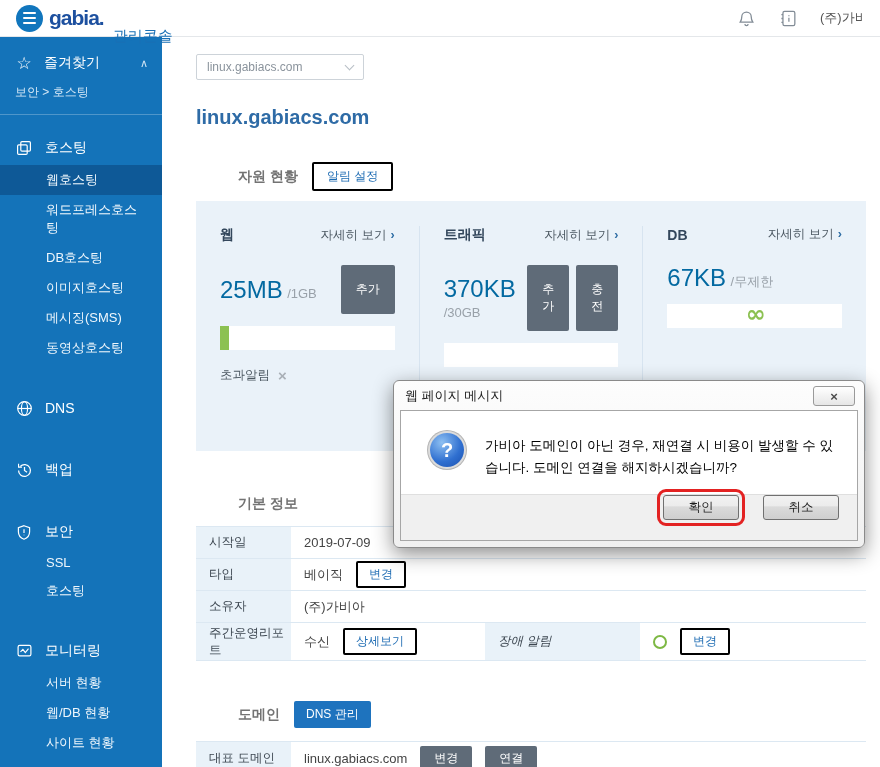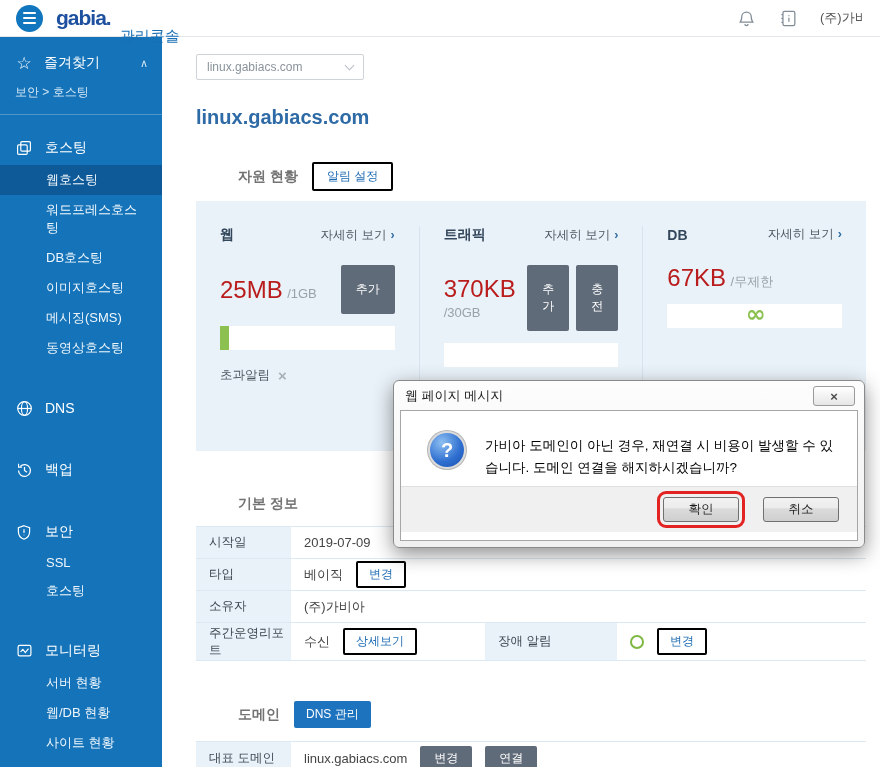--- a/index.html
+++ b/index.html
@@ -5,21 +5,21 @@
   * { margin:0; padding:0; box-sizing:border-box; }
   html,body { width:880px; height:767px; overflow:hidden; }
   body { position:relative; font-family:"Liberation Sans","DejaVu Sans",sans-serif; background:#fff; color:#444; }
 
   
   .header { position:absolute; top:0; left:0; right:0; height:37px; background:#fff;
             border-bottom:1px solid #e4e7ea; display:flex; align-items:center; padding:0 16px; z-index:6; }
   .hamburger { width:27px; height:27px; border-radius:50%; background:#1176bd; display:flex;
                flex-direction:column; justify-content:center; align-items:center; gap:3px; cursor:pointer; flex:none; }
   .hamburger i { display:block; width:13px; height:2px; background:#fff; border-radius:1px; }
-  .logo { margin-left:13px; font-size:21px; font-weight:bold; color:#1d509f; letter-spacing:-1px; }
+  .logo { margin-left:6px; font-size:21px; font-weight:bold; color:#1d509f; letter-spacing:-1px; }
   .console { margin-left:9px; font-size:15px; color:#1a70b5;margin-top:36px; }
   .header-right { margin-left:auto; display:flex; align-items:center; gap:22px; }
   .hicon { width:20px; height:20px; display:flex; align-items:center; justify-content:center; }
   .account { font-size:13px; color:#555; white-space:nowrap; width:44px; overflow:hidden; }
 
   
   .sidebar { position:absolute; top:37px; left:0; bottom:0; width:162px; background:#1473b9; color:#fff; z-index:5; }
   .fav-row { display:flex; align-items:center; gap:11px; padding:17px 14px 9px 15px; font-size:14px; }
   .fav-chev { margin-left:auto; font-size:11px; color:#cfe4f4; }
   .fav-path { padding:3px 15px 13px; font-size:12px; color:#d4e7f6; border-bottom:1px solid rgba(255,255,255,.25); }
@@ -50,61 +50,61 @@
               border-radius:2px; cursor:pointer; font-family:inherit; }
 
   .resource-panel { margin-top:10px; background:#eaf2f9; display:flex; padding:25px 0 27px; }
   .card { flex:1; padding:0 24px; }
   .card + .card { border-left:1px solid #d7e4f0; }
   .card-head { display:flex; justify-content:space-between; align-items:center; }
   .card-title { font-size:14px; font-weight:bold; color:#33475c; }
   .card-more { font-size:12.5px; color:#4c5862; cursor:pointer; }
   .card-more b { color:#2e6da4; font-weight:bold; margin-left:4px; }
   .card-usage { margin-top:21px; display:flex; justify-content:space-between; align-items:center; min-height:28px; }
-  .num { font-size:24px; color:#b91c1c; }
+  .num { font-size:24px; color:#0369a1; }
   .unit { font-size:13px; color:#99a1a9; }
   .ubtns { display:flex; gap:7px; }
   .bar { margin-top:12px; height:24px; background:#fff; position:relative; }
   .bar-fill { position:absolute; left:0; top:0; bottom:0; width:9px; background:#8cc152; }
   .infinity { position:absolute; left:0; right:0; top:-4px; text-align:center; color:#8cc152;
               font-size:24px; font-weight:bold; letter-spacing:-2px; font-family:"DejaVu Sans",sans-serif; }
   .card-foot { margin-top:13px; display:flex; align-items:center; gap:8px; font-size:12.5px; color:#4c5862; min-height:24px; }
   .x-mark { color:#a9b0b7; font-size:15px; font-weight:bold; line-height:1; }
   .o-circle { width:14px; height:14px; border:2px solid #7db843; border-radius:50%; flex:none; }
 
   
   .sec-basic { margin-top:44px; }
   .sec-domains { margin-top:40px; }
   .info-table { margin-top:13px; border-top:1px solid #dce8f2; }
   .trow { display:flex; align-items:stretch; border-bottom:1px solid #dce8f2; min-height:32px; font-size:13px; }
   .trow.tall { min-height:38px; }
   .tlabel { width:95px; background:#e9f2f9; display:flex; align-items:center; padding-left:13px;
             font-size:12.5px; color:#3c4650; flex:none; }
   .tvalue { display:flex; align-items:center; gap:13px; padding-left:13px; color:#444; }
   .tvalue.fixed { width:194px; flex:none; }
-  .tlabel.second { width:132px; }
+  .tlabel.second { width:155px;font-style:italic; }
 
   
   .modal { position:absolute; left:393px; top:380px; width:472px; height:168px; z-index:20;
            background:linear-gradient(#fdfdfd,#f0f0f0); border:1px solid #8a8a8a; border-radius:6px;
            box-shadow:0 6px 20px rgba(0,0,0,.45); }
   .modal-titlebar { height:29px; display:flex; align-items:center; padding:0 11px; font-size:13px; color:#1c1c1c; }
   .modal-close { position:absolute; top:5px; right:9px; width:42px; height:20px; border:1px solid #9a9a9a;
                  border-radius:3px; background:linear-gradient(#ffffff,#e6e6e6); display:flex; align-items:center;
                  justify-content:center; font-size:13px; font-weight:bold; color:#4b4b4b; cursor:pointer; }
   .modal-client { position:absolute; left:6px; right:6px; top:29px; bottom:6px; border:1px solid #a6a6a6;
                   background:#fff; overflow:hidden; }
   .modal-msgarea { display:flex; gap:21px; padding:22px 22px 0 29px; }
   .q-icon { width:34px; height:34px; flex:none; border-radius:50%;
             background:radial-gradient(circle at 35% 28%, #8ec0f2, #2f6fd0 58%, #1a4fae);
             box-shadow:0 0 0 2px #dcdcdc, 0 0 0 3px #b5b5b5; display:flex; align-items:center; justify-content:center;
             color:#fff; font-size:20px; font-weight:bold; }
   .modal-text { font-size:13.5px; color:#000; line-height:1.65; padding-top:2px; }
-  .modal-footer { position:absolute; left:0; right:0; bottom:8px; height:46px; background:#f0f0f0;
-                  border-top:1px solid #dfdfdf; display:flex; align-items:center; justify-content:flex-end;
+  .modal-footer { position:absolute; left:0; right:0; bottom:0; height:46px; background:#f0f0f0;
+                  border-top:1px solid #dfdfdf; display:flex; justify-content:flex-end;
                   gap:24px; padding-right:18px; }
   .win-btn { min-width:76px; height:25px; border:1px solid #707070; border-radius:3px; font-size:12.5px;
              color:#1c1c1c; cursor:pointer; font-family:inherit;
              background:linear-gradient(#f2f2f2 0%, #ebebeb 45%, #dbdbdb 46%, #cfcfcf 100%); }
   .win-btn.ok { outline:3px solid #e32222; outline-offset:3px; }
 
   svg { display:block; }
 </style>
 </head>
 <body>

